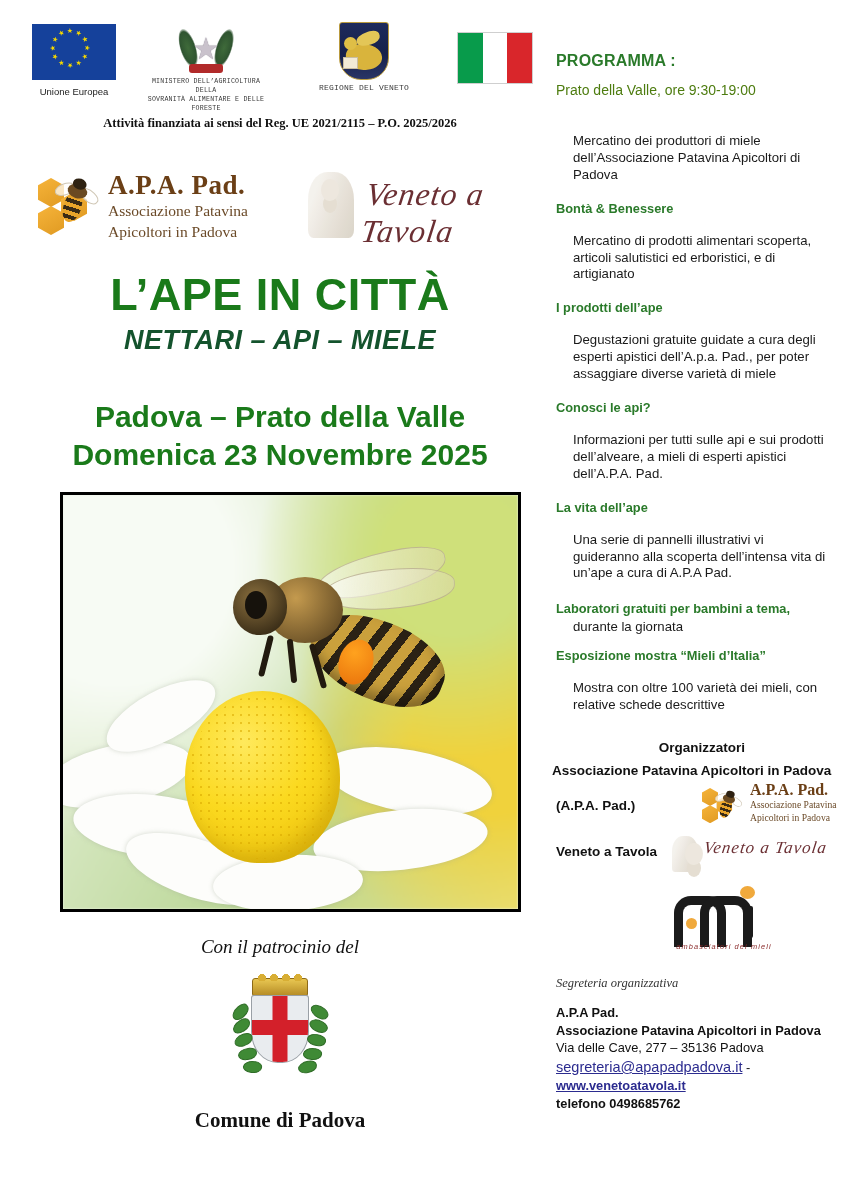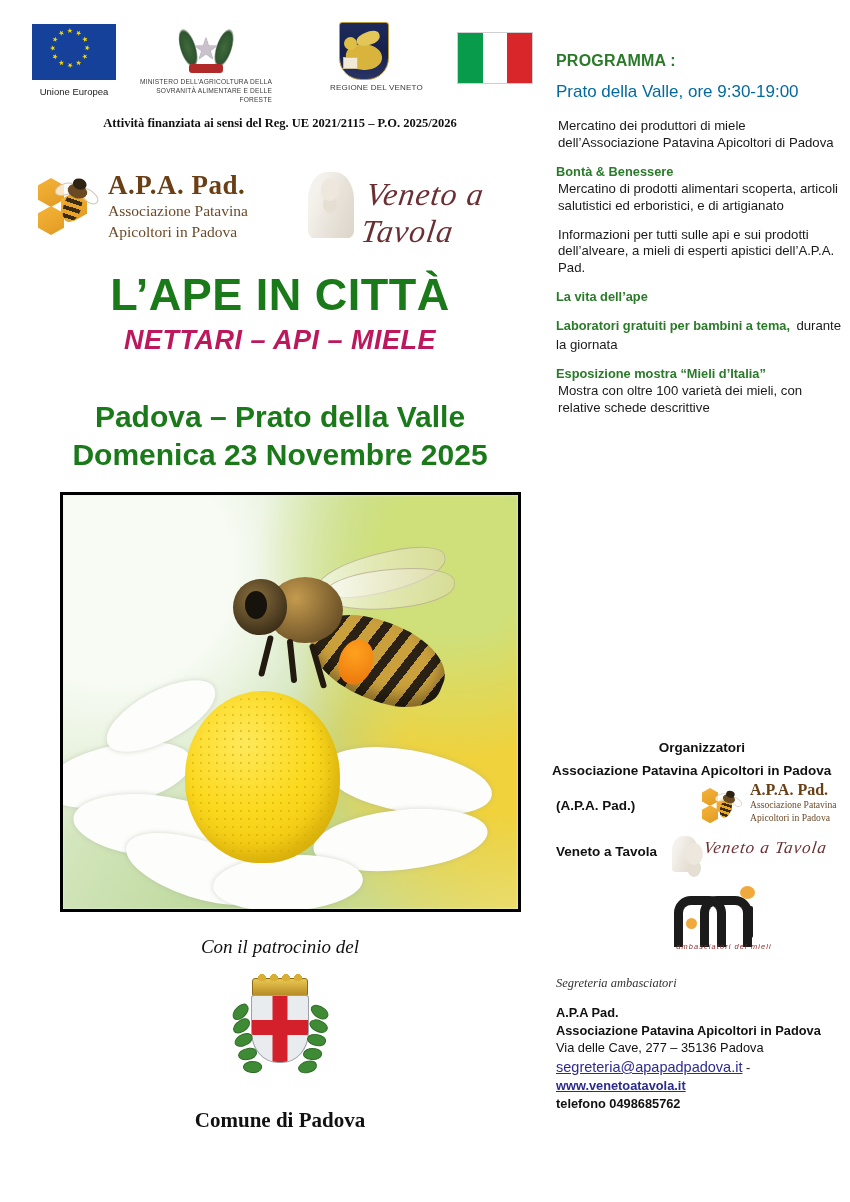--- a/index.html
+++ b/index.html
@@ -15,21 +15,21 @@
   .ven-slot{left:305px;top:4px;width:118px;}
   .ita-slot{left:455px;top:14px;width:80px;}
 
   .eu-flag{width:84px;height:56px;background:#15419b;margin:0 auto;position:relative;}
   .eu-stars{position:absolute;left:50%;top:50%;width:40px;height:40px;
             transform:translate(-50%,-50%);}
   .eu-stars span{position:absolute;color:#f5d800;font-size:7px;line-height:7px;
                  left:50%;top:50%;width:8px;height:8px;margin:-4px 0 0 -4px;text-align:center;}
   .cap{font-size:9.5px;color:#222;margin-top:7px;line-height:1.15;}
   .cap-sm{font-size:6.6px;color:#3a3a3a;line-height:1.35;
-          font-family:Liberation Sans, sans-serif;letter-spacing:.2px;text-align:right;}
+          font-family:Liberation Mono, monospace;letter-spacing:.2px;}
 
   .emblem{width:58px;height:56px;margin:0 auto;position:relative;}
   .em-star{position:absolute;left:50%;top:12px;transform:translateX(-50%);
            font-size:30px;line-height:30px;color:#c9c2cc;
            text-shadow:0 0 1px #7a7380;}
   .em-leafL,.em-leafR{position:absolute;top:6px;width:16px;height:40px;
         background:radial-gradient(ellipse at 50% 50%,#3f6b3a 0%,#2f5430 60%,transparent 72%);
         border-radius:60% 40% 50% 50%;}
   .em-leafL{left:3px;transform:rotate(-18deg);}
   .em-leafR{right:3px;transform:rotate(18deg);}
@@ -91,21 +91,21 @@
   .vat-stat:after{content:"";position:absolute;left:13px;top:7px;width:18px;height:22px;
       border-radius:50%;background:#ece6dc;box-shadow:0 14px 0 -2px #e3dccf;}
   .vat-name{position:absolute;left:56px;top:6px;font-family:"Liberation Serif",serif;
       font-style:italic;font-size:32px;color:#6b2f33;letter-spacing:1px;
       transform:skewX(-8deg);}
 
   
   .main-title{position:absolute;left:0;top:272px;width:560px;text-align:center;
       font-size:45px;font-weight:bold;color:#1a7a1a;letter-spacing:.5px;line-height:1;}
   .main-sub{position:absolute;left:0;top:325px;width:560px;text-align:center;
-      font-size:27px;font-weight:bold;font-style:italic;color:#be185d;letter-spacing:.5px;}
+      font-size:27px;font-weight:bold;font-style:italic;color:#14532d;letter-spacing:.5px;}
   .place-line{position:absolute;left:0;top:398px;width:560px;text-align:center;
       font-size:30px;font-weight:bold;color:#1a7a1a;line-height:1.28;}
 
   
   .photo{position:absolute;left:60px;top:492px;width:455px;height:414px;
       border:3px solid #000;overflow:hidden;background:#eaf2e4;}
   .ph-bg{position:absolute;inset:0;
       background:
         radial-gradient(circle at 86% 16%,#cfe07a 0 14%,transparent 38%),
         radial-gradient(circle at 94% 58%,#f0d23c 0 16%,transparent 42%),
@@ -163,25 +163,25 @@
   .laurelL{left:-1px;} .laurelR{right:-1px;}
   .lf{position:absolute;width:17px;height:10px;background:#3f8a35;
       border-radius:60% 40% 55% 45%;border:1px solid #2f6c27;}
   .crest-cap{position:absolute;left:0;top:1108px;width:560px;text-align:center;
       font-family:"Liberation Serif",serif;font-weight:bold;font-size:21px;color:#111;}
 
   
   .right{position:absolute;left:552px;top:0;width:298px;height:1202px;}
   .prog-head{position:absolute;left:4px;top:52px;font-size:16px;font-weight:bold;
       color:#2a7a2a;letter-spacing:.2px;}
-  .prog-when{position:absolute;left:4px;top:82px;font-size:17px;color:#0369a1;}
+  .prog-when{position:absolute;left:4px;top:82px;font-size:14px;color:#4d7c0f;}
   .prog-list{position:absolute;left:4px;top:116px;width:292px;}
   .pg{margin-bottom:12px;}
   .pg h4{margin:0 0 1px 0;font-size:12.8px;font-weight:bold;color:#2a7a2a;}
-  .pg p{margin:2px;font-size:13.2px;color:#1a1a1a;line-height:1.28;}
+  .pg p{margin:17px;font-size:13.2px;color:#1a1a1a;line-height:1.28;}
   .pg.inline h4{display:inline;} .pg.inline p{display:inline;}
 
   .org-title{position:absolute;left:4px;top:740px;width:292px;text-align:center;
       font-size:13.5px;font-weight:bold;color:#111;}
   .org1{position:absolute;left:0px;top:762px;width:296px;font-size:13.5px;
       font-weight:bold;color:#111;line-height:1.35;}
   .org1b{position:absolute;left:4px;top:798px;font-size:13.5px;font-weight:bold;color:#111;}
   .apa-mini{position:absolute;left:150px;top:782px;width:150px;height:48px;}
   .apa-mini .comb{transform:scale(.62);transform-origin:top left;}
   .apa-mini .bee{transform:rotate(18deg) scale(.62);transform-origin:top left;}
@@ -365,24 +365,30 @@
 
     <div class="prog-list">
       <div class="pg">
         <p>Mercatino dei produttori di miele dell’Associazione Patavina Apicoltori di Padova</p>
       </div>
       <div class="pg">
         <h4>Bontà &amp; Benessere</h4>
         <p>Mercatino di prodotti alimentari scoperta, articoli salutistici ed erboristici, e di artigianato</p>
       </div>
       <div class="pg">
+        <h4>I prodotti dell’ape</h4>
+        <p>Degustazioni gratuite guidate a cura degli esperti apistici dell’A.p.a. Pad., per poter assaggiare diverse varietà di miele</p>
+      </div>
+      <div class="pg">
+        <h4>Conosci le api?</h4>
         <p>Informazioni per tutti sulle api e sui prodotti dell’alveare, a mieli di esperti apistici dell’A.P.A. Pad.</p>
       </div>
       <div class="pg">
         <h4>La vita dell’ape</h4>
+        <p>Una serie di pannelli illustrativi vi guideranno alla scoperta dell’intensa vita di un’ape a cura di A.P.A Pad.</p>
       </div>
       <div class="pg inline">
         <h4>Laboratori gratuiti per bambini a tema,</h4>
         <p> durante la giornata</p>
       </div>
       <div class="pg">
         <h4>Esposizione mostra “Mieli d’Italia”</h4>
         <p>Mostra con oltre 100 varietà dei mieli, con relative schede descrittive</p>
       </div>
     </div>
@@ -421,21 +427,21 @@
       <div class="ami-m">
         <div class="ami-arc ami-a1"></div>
         <div class="ami-arc ami-a2"></div>
         <div class="ami-stem"></div>
         <div class="ami-dot ami-d1"></div>
         <div class="ami-dot ami-d2"></div>
       </div>
       <div class="ami-cap">ambasciatori dei mieli</div>
     </div>
 
-    <div class="seg">Segreteria ambasciatori</div>
+    <div class="seg">Segreteria organizzativa</div>
 
     <div class="contact">
       <div class="b">A.P.A Pad.</div>
       <div class="b">Associazione Patavina Apicoltori in Padova</div>
       <div>Via delle Cave, 277 – 35136 Padova</div>
       <div><span class="lnk big">segreteria@apapadpadova.it</span><span> -</span></div>
       <div class="lnk b">www.venetoatavola.it</div>
       <div class="b">telefono 0498685762</div>
     </div>
 

